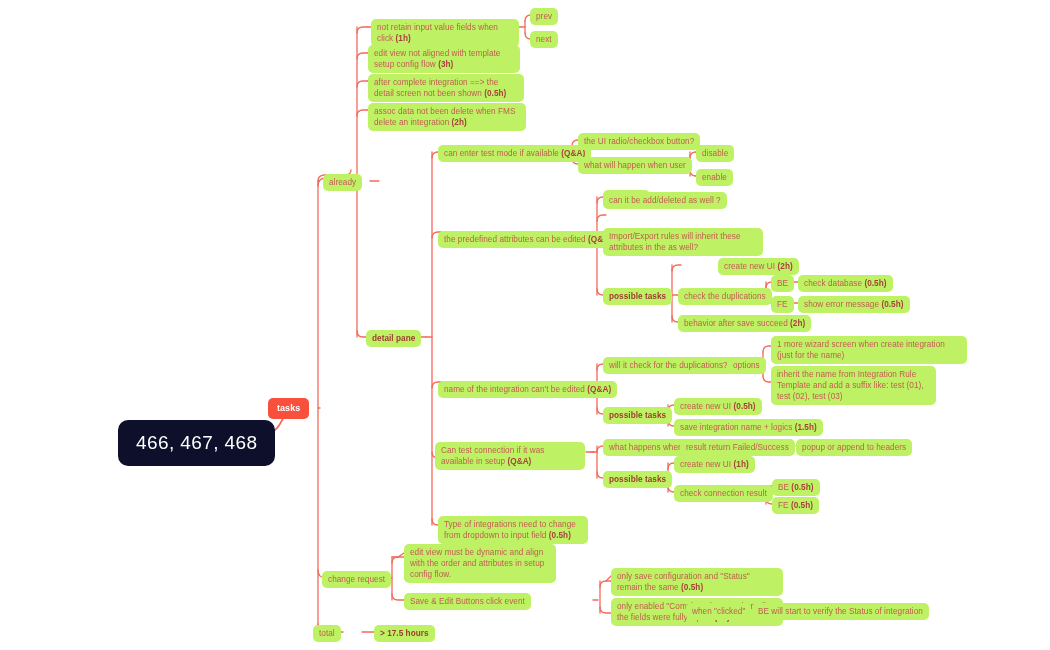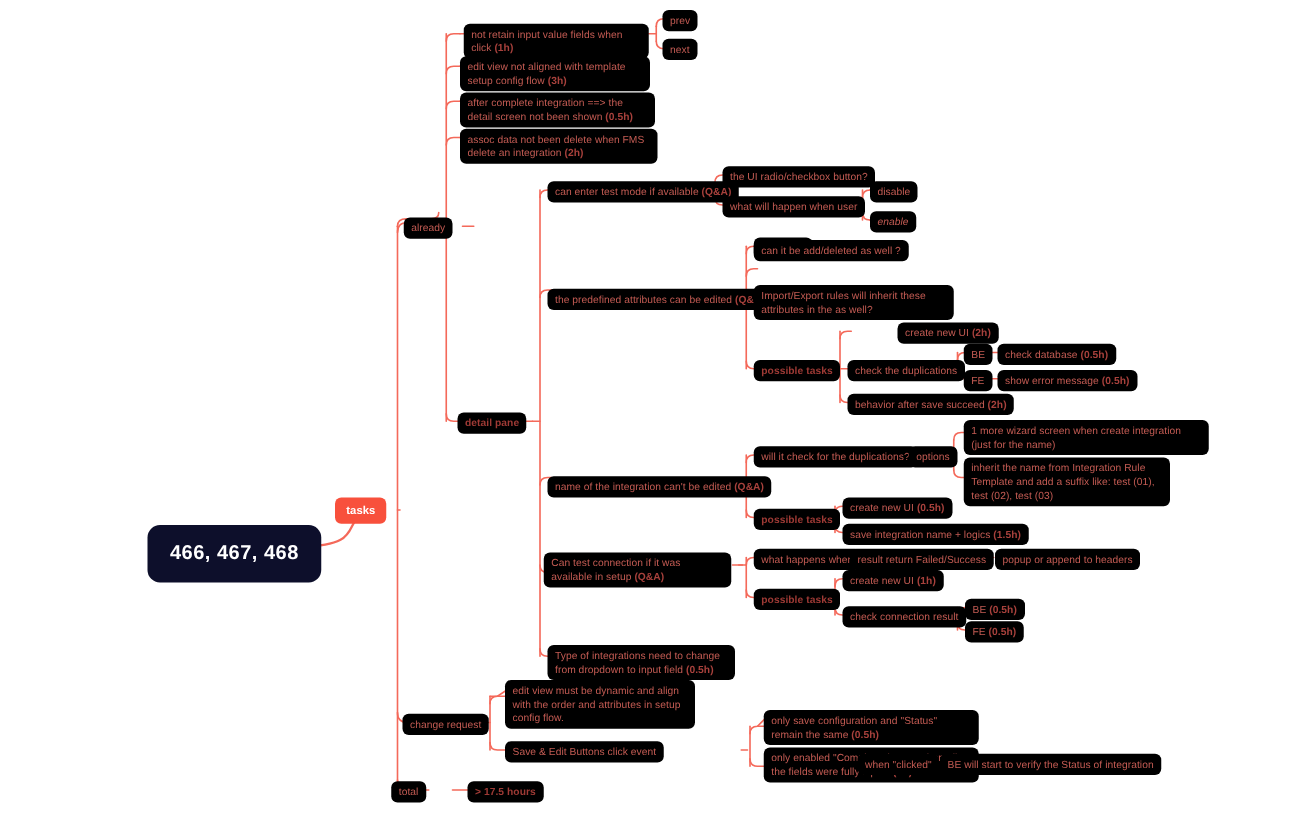--- a/index.html
+++ b/index.html
@@ -8,37 +8,37 @@
     background:#ffffff;
     font-family:"Liberation Sans", sans-serif;
     overflow:hidden;
   }
   #canvas{position:relative;width:1050px;height:650px;}
   svg#links{position:absolute;left:0;top:0;width:1050px;height:650px;pointer-events:none;}
 
   .node{
     position:absolute;
     box-sizing:border-box;
-    background:#000000;
+    background:#bef264;
     color:#c35b53;
     border-radius:5px;
     font-size:8.2px;
     line-height:11px;
     padding:3px 6px;
     white-space:pre-line;
     letter-spacing:0.05px;
   }
   .node b{color:#a8413c;font-weight:bold;}
   .node.bold{font-weight:bold;color:#9e3a35;}
   .root{
     background:#0d0f2b;
     color:#ffffff;
     border-radius:10px;
-    font-size:16px;
-    font-weight:bold;
+    font-size:19px;
+    font-weight:normal;
     line-height:26px;
     padding:10px 18px;
     letter-spacing:0.4px;
   }
   .topic{
     background:#f8503c;
     color:#ffffff;
     font-weight:bold;
     font-size:9px;
     border-radius:5px;
@@ -198,21 +198,21 @@
   <div class="node" style="left:530px;top:31px;">next</div>
 
   <div class="node" style="left:368px;top:45px;width:152px;">edit view not aligned with template setup config flow <b>(3h)</b></div>
   <div class="node" style="left:368px;top:74px;width:156px;">after complete integration  ==&gt; the detail screen not been shown <b>(0.5h)</b></div>
   <div class="node" style="left:368px;top:103px;width:158px;">assoc data not been delete when FMS delete an integration <b>(2h)</b></div>
 
   <div class="node" style="left:438px;top:145px;">can enter test mode if available <b>(Q&amp;A)</b></div>
   <div class="node" style="left:578px;top:133px;">the UI radio/checkbox button?</div>
   <div class="node" style="left:578px;top:157px;">what will happen when user</div>
   <div class="node" style="left:696px;top:145px;">disable</div>
-  <div class="node" style="left:696px;top:169px;font-style:italic;">enable</div>
+  <div class="node" style="left:696px;top:169px;">enable</div>
 
   <div class="node" style="left:438px;top:231px;">the predefined attributes can be edited <b>(Q&amp;A)</b></div>
   <div class="node" style="left:603px;top:190px;">UI design</div>
   <div class="node" style="left:603px;top:192px;">can it be add/deleted as well ?</div>
   <div class="node" style="left:603px;top:228px;width:160px;">Import/Export rules will inherit these attributes in the as well?</div>
 
   <div class="node bold" style="left:603px;top:288px;">possible tasks</div>
   <div class="node" style="left:678px;top:258px;margin-left:40px;">create new UI <b>(2h)</b></div>
   <div class="node" style="left:678px;top:288px;">check the duplications</div>
   <div class="node" style="left:771px;top:275px;">BE</div>

